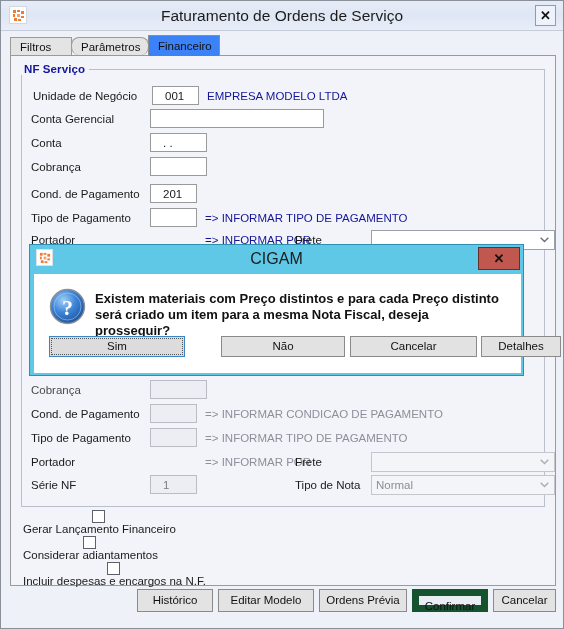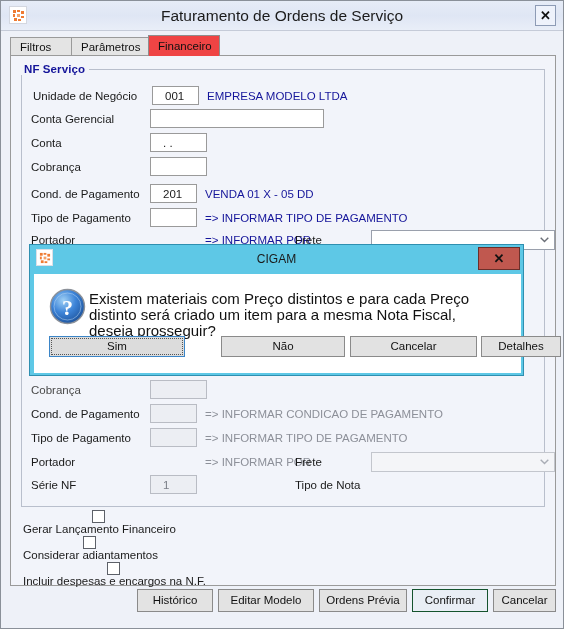--- a/index.html
+++ b/index.html
@@ -90,21 +90,21 @@
     box-sizing: border-box;
     font-size: 11.5px;
     color: #111;
     cursor: pointer;
     text-align: left;
   }
   .tab.active {
     top: 0;
     height: 21px;
     line-height: 20px;
-    background: #ef4444;
+    background: #3b82f6;
     border-color: #8e8e8e;
     z-index: 3;
   }
   
   .tabpanel {
     position: absolute;
     left: 9px; top: 54px;
     width: 546px;
     height: 531px;
     background: #f2f4fa;
@@ -235,41 +235,41 @@
     box-sizing: border-box;
     background: #e3e3e3;
     border: 1px solid #8a8a8a;
     font-size: 11.5px;
     line-height: 21px;
     text-align: center;
     color: #111;
     cursor: pointer;
     font-family: "Liberation Sans", sans-serif;
   }
-  .btn.primary { border: 1px solid #14532d; background: #e9eef5; }
+  .btn.primary { border: 7px solid #14532d; background: #e9eef5; }
 
   
   .modal {
     position: absolute;
     left: 28px; top: 243px;
     width: 495px;
     height: 132px;
     background: #5ec8e6;
     border: 1px solid #2f8fb0;
     box-sizing: border-box;
     z-index: 50;
   }
   .modal-title {
     position: absolute;
     left: 0; top: 0;
     width: 100%;
     height: 28px;
     line-height: 28px;
     text-align: center;
-    font-size: 12px;
+    font-size: 16px;
     color: #1a1a1a;
     font-family: "Liberation Sans", sans-serif;
   }
   .modal-badge {
     position: absolute;
     left: 6px; top: 4px;
     width: 17px; height: 17px;
     background: #ffffff;
     border: 1px solid #dcdfe6;
     box-sizing: border-box;
@@ -300,25 +300,26 @@
     background: #ffffff;
     box-sizing: border-box;
   }
   .modal-icon {
     position: absolute;
     left: 15px; top: 14px;
     width: 37px; height: 37px;
   }
   .modal-msg {
     position: absolute;
-    left: 55px; top: 17px;
+    left: 61px; top: 17px;
     width: 412px;
-    font-size: 15px;
+    font-size: 13px;
     line-height: 16px;
     color: #111;
+    font-weight: bold;
   }
   .modal-btn {
     position: absolute;
     top: 62px;
     height: 21px;
     box-sizing: border-box;
     background: #e2e2e2;
     border: 1px solid #8a8a8a;
     font-size: 11.5px;
     line-height: 19px;
@@ -351,21 +352,21 @@
         <rect x="2" y="9" width="3" height="3" fill="#ef7b33"></rect>
         <rect x="6" y="10" width="3" height="2" fill="#ef7b33"></rect>
       </svg>
     </div>
     <div class="title-text">Faturamento de Ordens de Serviço</div>
     <div class="close-btn">✕</div>
   </div>
 
   <div class="tabstrip">
     <div class="tab" style="left:0; width:62px;">Filtros</div>
-    <div class="tab" style="left:61px; width:78px;">Parâmetros</div>
+    <div class="tab" style="left:61px; width:78px;border-radius:8px;">Parâmetros</div>
     <div class="tab active" style="left:138px; width:72px;">Financeiro</div>
   </div>
 
   <div class="tabpanel"></div>
 
   <div class="groupbox" style="position:absolute; left:20px; top:68px; width:524px; height:438px;"></div>
   <div class="groupbox-legend">NF Serviço</div>
 
   <div class="row" style="left:32px; top:84px; width:500px;">
     <div class="lbl">Unidade de Negócio</div>
@@ -384,21 +385,20 @@
   </div>
 
   <div class="row" style="left:30px; top:155px; width:500px;">
     <div class="lbl">Cobrança</div>
     <input class="fld" style="left: 119px; width: 57px;" value="">
   </div>
 
   <div class="row" style="left:30px; top:182px; width:500px;">
     <div class="lbl">Cond. de Pagamento</div>
     <input class="fld" style="left: 119px; width: 47px;" value="201">
-    <div class="hint" style="left:174px;">VENDA 01 X - 05 DD</div>
   </div>
 
   <div class="row" style="left:30px; top:206px; width:500px;">
     <div class="lbl">Tipo de Pagamento</div>
     <input class="fld" style="left: 119px; width: 47px;" value="">
     <div class="hint" style="left:174px;">=&gt; INFORMAR TIPO DE PAGAMENTO</div>
   </div>
 
   <div class="row" style="left:30px; top:228px; width:510px;">
     <div class="lbl">Portador</div>
@@ -442,20 +442,28 @@
             <path d="M0.7 0.8 L4.5 4.6 L8.3 0.8" fill="none" stroke="#a9adb5" stroke-width="1.4"></path>
           </svg>
       </span>
     </div>
   </div>
 
   <div class="row" style="left:30px; top:473px; width:510px;">
     <div class="lbl">Série NF</div>
     <input class="fld disabled" style="left: 119px; width: 47px;" disabled="" value="1">
     <div class="lbl" style="left:264px;">Tipo de Nota</div>
+    <div class="combo disabled" style="left:340px; width:184px;">
+      <span>Normal</span>
+      <span class="caret">
+        <svg width="9" height="6" viewBox="0 0 9 6">
+            <path d="M0.7 0.8 L4.5 4.6 L8.3 0.8" fill="none" stroke="#a9adb5" stroke-width="1.4"></path>
+          </svg>
+      </span>
+    </div>
   </div>
 
   <div class="chkrow" style="top:509px;">
     <span class="chkbox"></span>
     <span class="chklabel">Gerar Lançamento Financeiro</span>
   </div>
   <div class="chkrow" style="top:535px;">
     <span class="chkbox"></span>
     <span class="chklabel">Considerar adiantamentos</span>
   </div>

